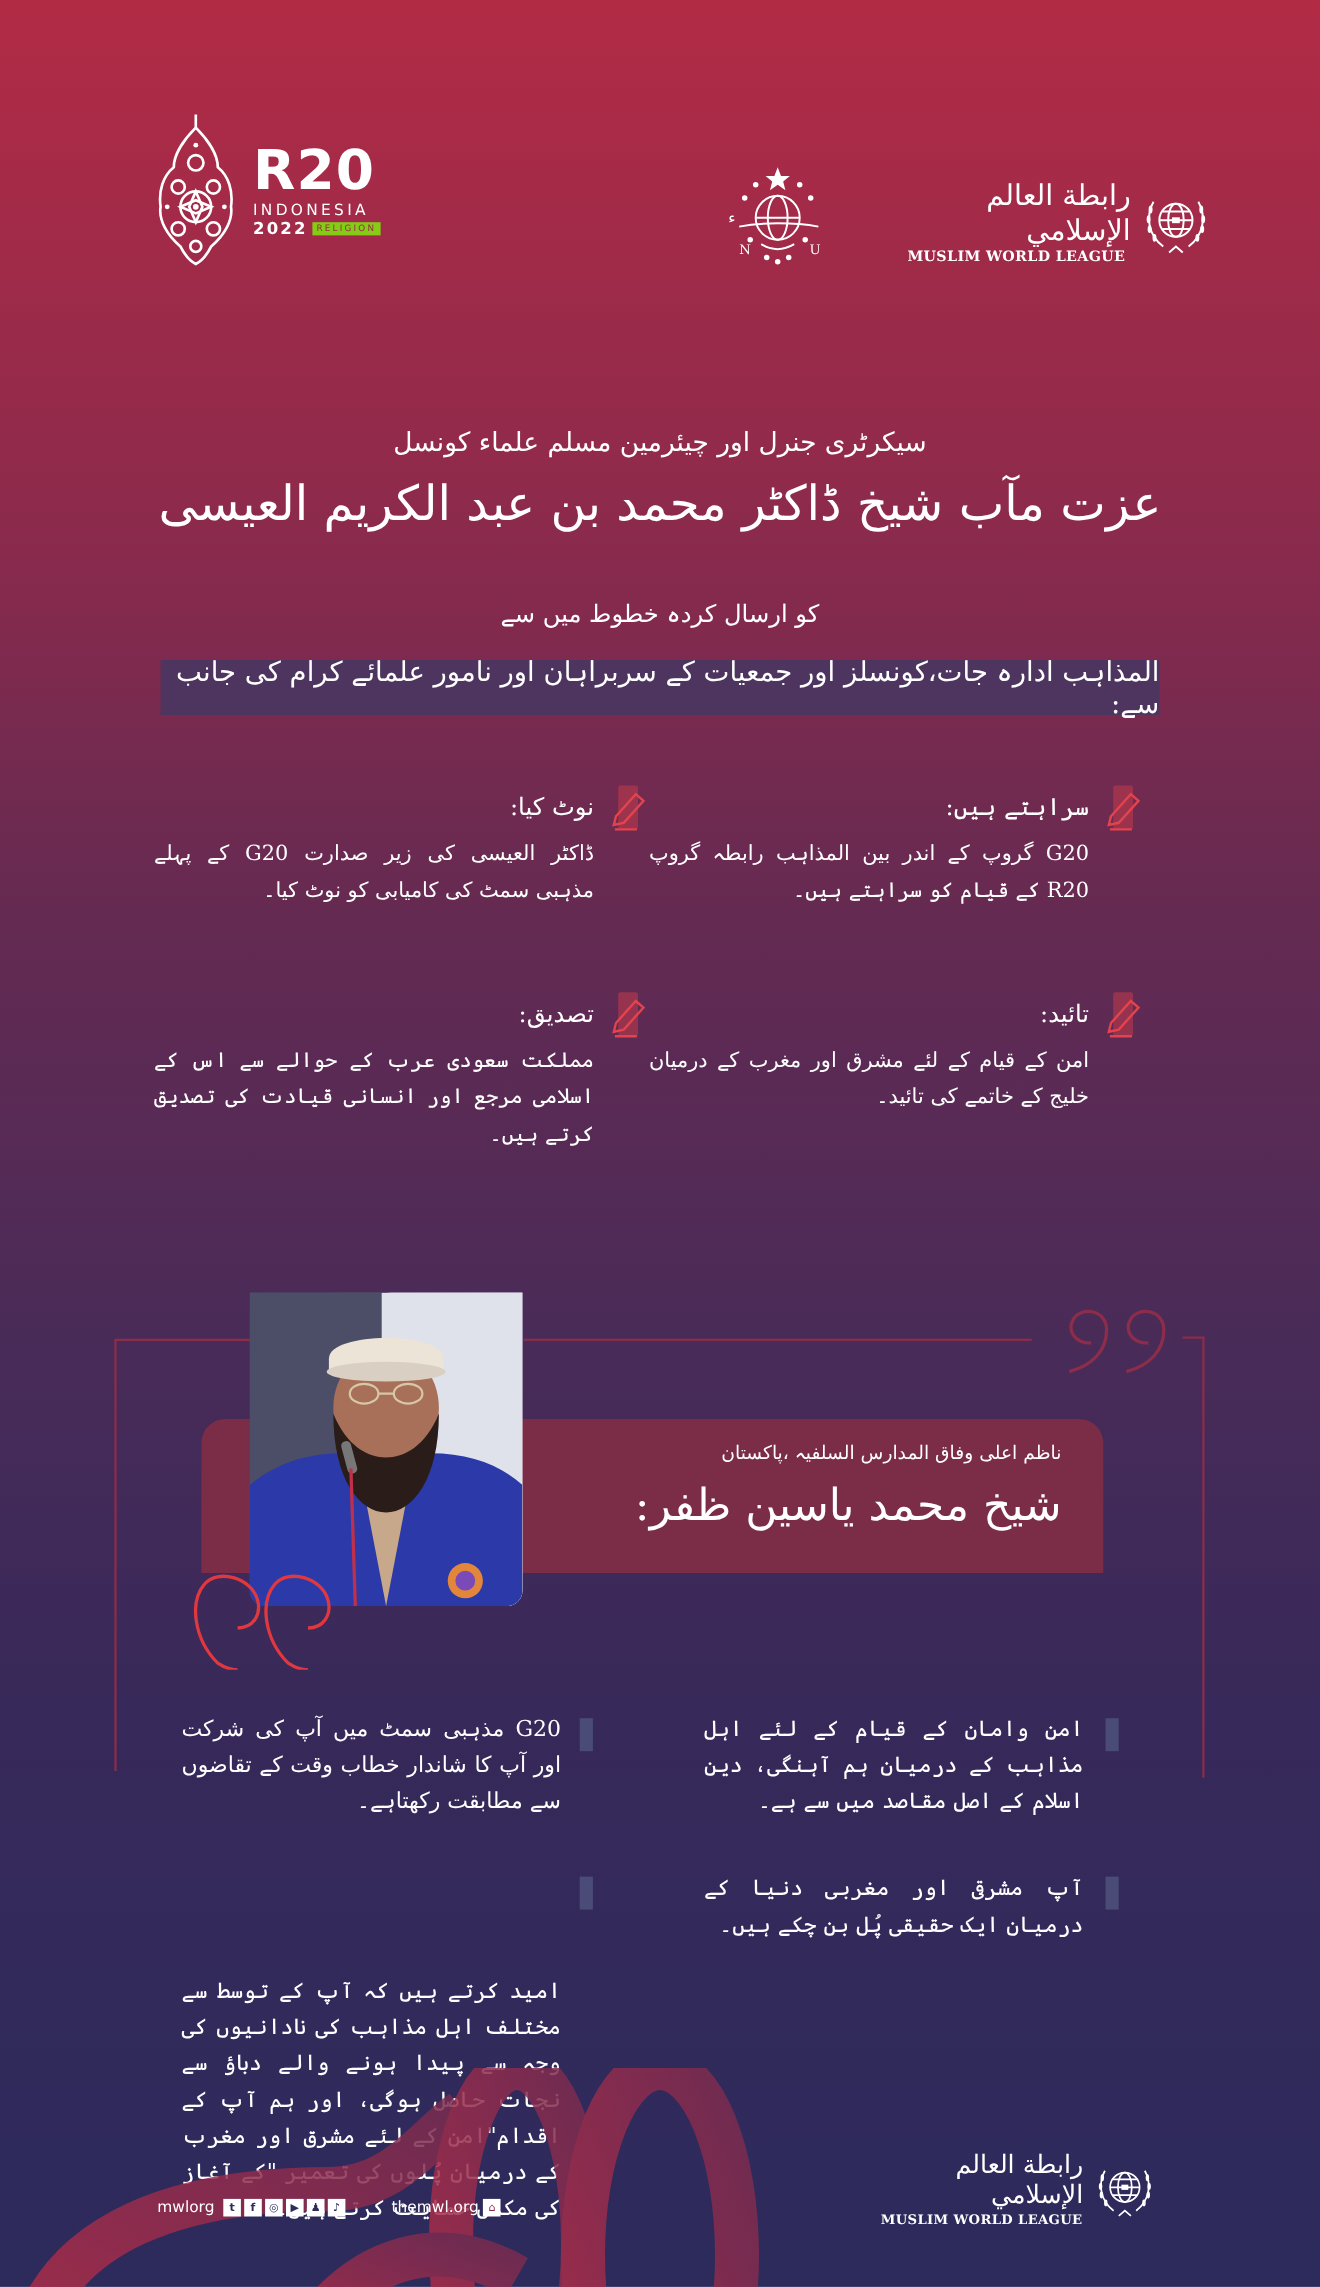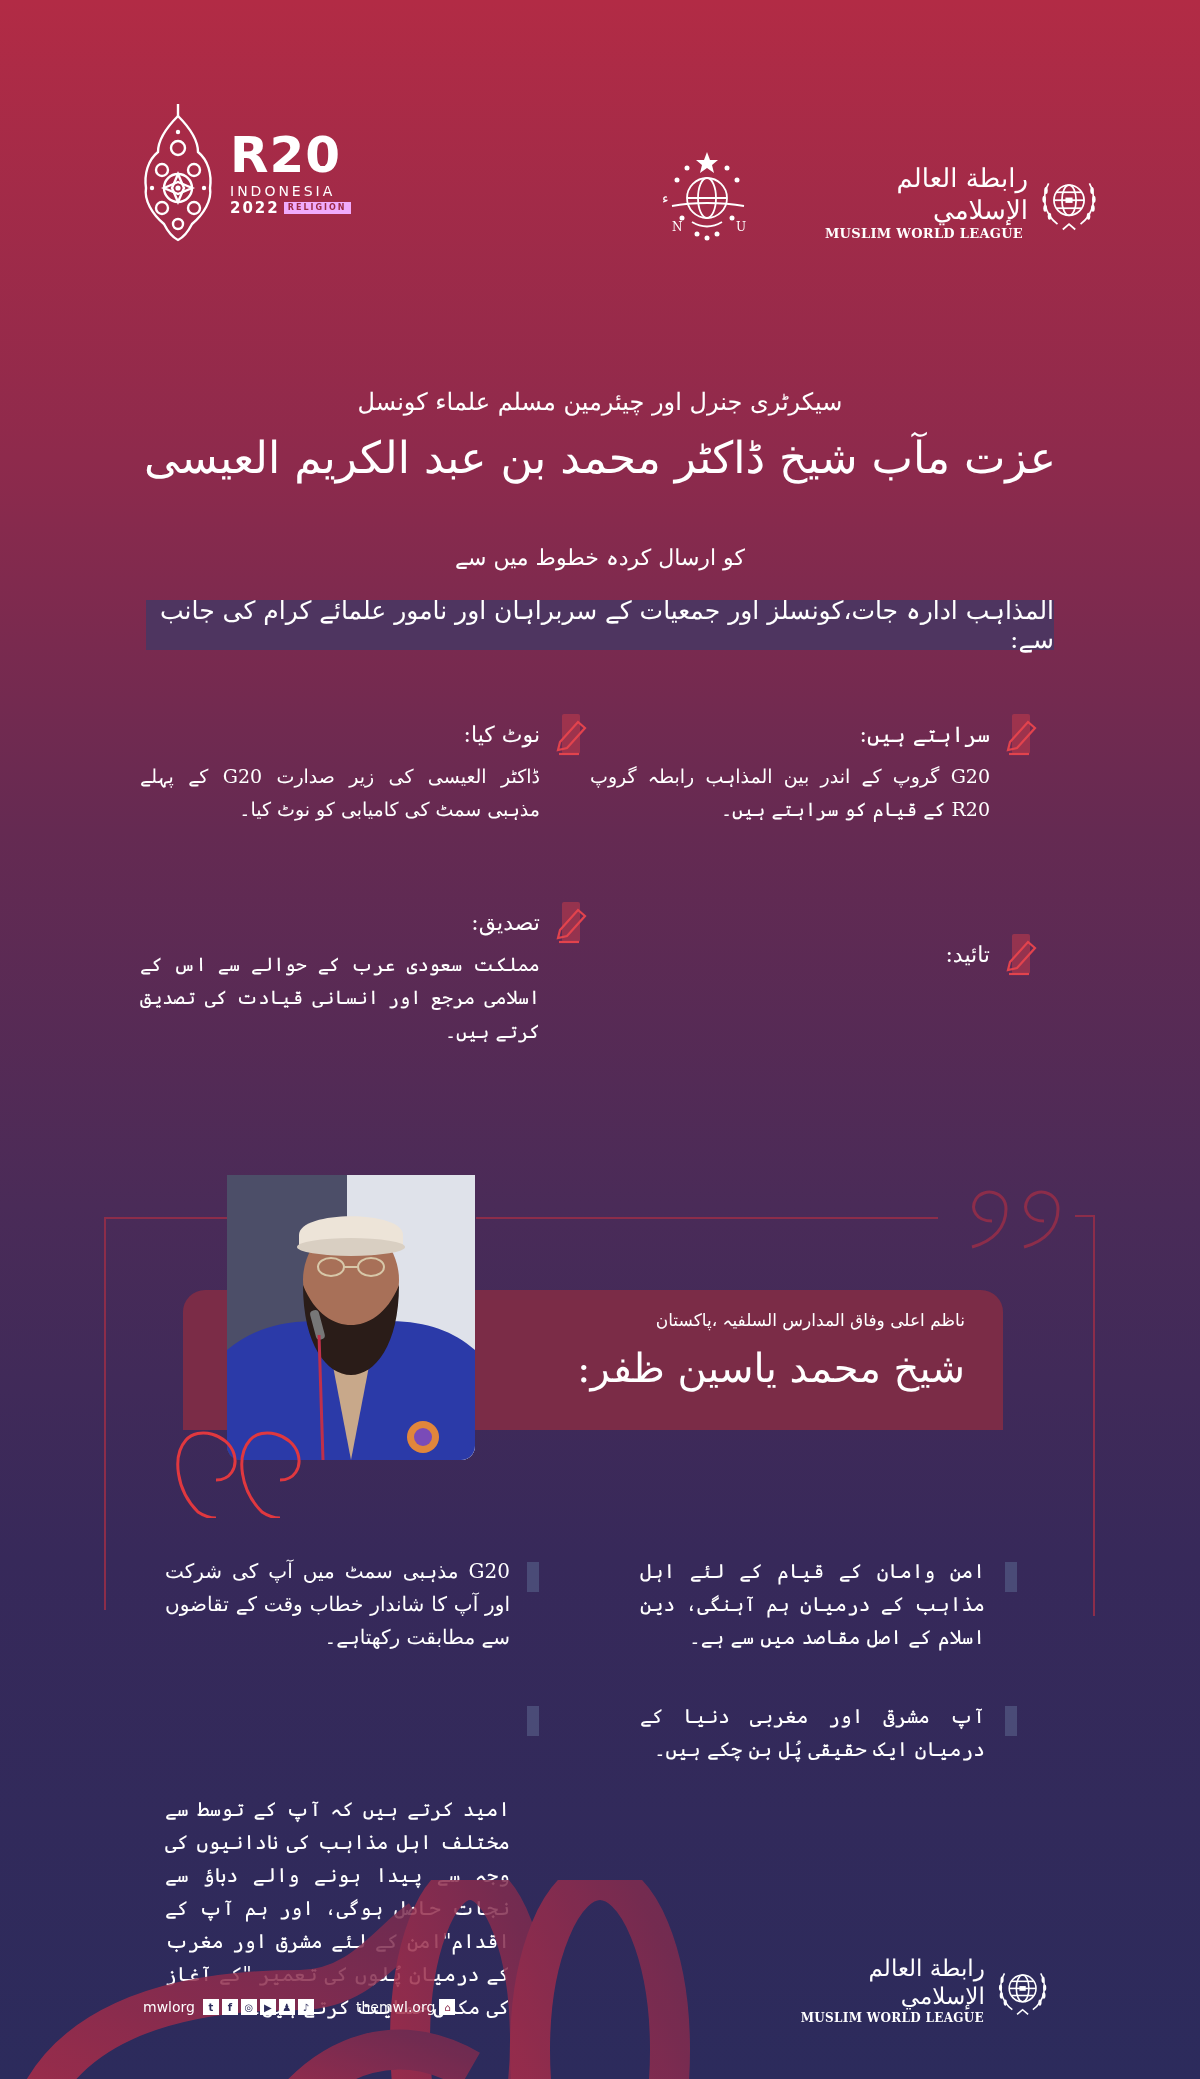--- a/index.html
+++ b/index.html
@@ -13,21 +13,21 @@
   .abs { position: absolute; }
 
   
   .r20-logo { left: 138px; top: 100px; width: 220px; height: 145px; display: flex; align-items: center; gap: 12px; }
   .r20-mark { width: 80px; height: 145px; }
   .r20-text { display: flex; flex-direction: column; line-height: 1; }
   .r20-big { font-family: "DejaVu Sans", sans-serif; font-size: 50px; font-weight: bold; letter-spacing: 1px; }
   .r20-country { font-size: 14px; letter-spacing: 3px; margin-top: 4px; }
   .r20-year-row { display: flex; align-items: center; gap: 4px; margin-top: 3px; }
   .r20-year { font-size: 15px; letter-spacing: 2px; font-weight: bold; }
-  .r20-badge { background: #f0abfc; color: #9c2a45; font-size: 8px; letter-spacing: 2px; padding: 2px 4px; font-weight: bold; }
+  .r20-badge { background: #84cc16; color: #9c2a45; font-size: 8px; letter-spacing: 2px; padding: 2px 4px; font-weight: normal; }
 
   .nu-logo { left: 632px; top: 148px; width: 150px; height: 95px; }
   .mwl-logo-top { left: 820px; top: 162px; width: 280px; height: 80px; display: flex; align-items: center; gap: 10px; }
   .mwl-text { display: flex; flex-direction: column; align-items: center; }
   .mwl-arabic { font-family: "DejaVu Serif", serif; font-size: 26px; direction: rtl; line-height: 1.2; }
   .mwl-english { font-family: "DejaVu Serif", serif; font-weight: bold; font-size: 13px; letter-spacing: 0.3px; }
   .mwl-emblem { width: 70px; height: 70px; }
 
   
   .subtitle-1 { left: 0; width: 1200px; top: 388px; text-align: center; font-family: "DejaVu Serif", serif; font-size: 24px; direction: rtl; }
@@ -36,21 +36,21 @@
   .banner { left: 146px; top: 600px; width: 908px; height: 50px; background: #4e3560; display: flex; align-items: center; justify-content: center; font-family: "DejaVu Serif", serif; font-size: 25px; direction: rtl; }
 
   
   .hl { width: 400px; }
   .hl-head { display: flex; align-items: center; gap: 14px; direction: rtl; }
   .hl-icon { width: 36px; height: 44px; flex: 0 0 auto; }
   .hl-title { font-family: "DejaVu Serif", serif; font-size: 22px; }
   .hl-body { font-family: "DejaVu Serif", serif; font-size: 19px; line-height: 1.75; direction: rtl; text-align: justify; text-align-last: right; margin-top: 4px; padding-right: 0; }
   .hl-1 { left: 590px; top: 712px; width: 450px; }
   .hl-2 { left: 140px; top: 712px; width: 400px; }
-  .hl-3 { left: 590px; top: 932px; width: 450px; }
+  .hl-3 { left: 590px; top: 900px; width: 450px; }
   .hl-4 { left: 140px; top: 900px; width: 400px; }
   .hl-1 .hl-body, .hl-3 .hl-body { padding-right: 50px; }
   .hl-2 .hl-body, .hl-4 .hl-body { padding-right: 0; }
   .hl-2 .hl-head, .hl-4 .hl-head { margin-right: -50px; }
 
   
   .frame-line { background: #8c2d4a; }
   .name-card { left: 183px; top: 1290px; width: 820px; height: 140px; background: #7b2c47; border-radius: 22px 22px 0 0; }
   .portrait { left: 227px; top: 1175px; width: 248px; height: 285px; border-radius: 0 0 14px 14px; overflow: hidden; background: linear-gradient(90deg, #4a4a63 0%, #55566e 50%, #c9ced9 52%, #e9ebf0 100%); }
   .person-title { left: 560px; top: 1310px; width: 405px; font-family: "DejaVu Serif", serif; font-size: 17px; direction: rtl; text-align: right; }
@@ -214,20 +214,21 @@
   <div class="hl-head">
     <svg class="hl-icon" viewBox="0 0 36 44">
       <rect x="8" y="2" width="18" height="40" rx="2" fill="#c23a4a" opacity="0.55"></rect>
       <g fill="none" stroke="#e2434d" stroke-width="2.2">
           <path d="M6 30 L24 10 L31 16 L13 36 L4 38 Z"></path>
           <line x1="5" y1="42" x2="25" y2="42"></line>
         </g>
     </svg>
     <span class="hl-title">تائید:</span>
   </div>
+  <div class="hl-body">امن کے قیام  کے لئے مشرق اور مغرب کے درمیان خلیج کے خاتمے کی تائید۔</div>
 </div>
 
 <div class="abs hl hl-4">
   <div class="hl-head">
     <svg class="hl-icon" viewBox="0 0 36 44">
       <rect x="8" y="2" width="18" height="40" rx="2" fill="#c23a4a" opacity="0.55"></rect>
       <g fill="none" stroke="#e2434d" stroke-width="2.2">
           <path d="M6 30 L24 10 L31 16 L13 36 L4 38 Z"></path>
           <line x1="5" y1="42" x2="25" y2="42"></line>
         </g>

